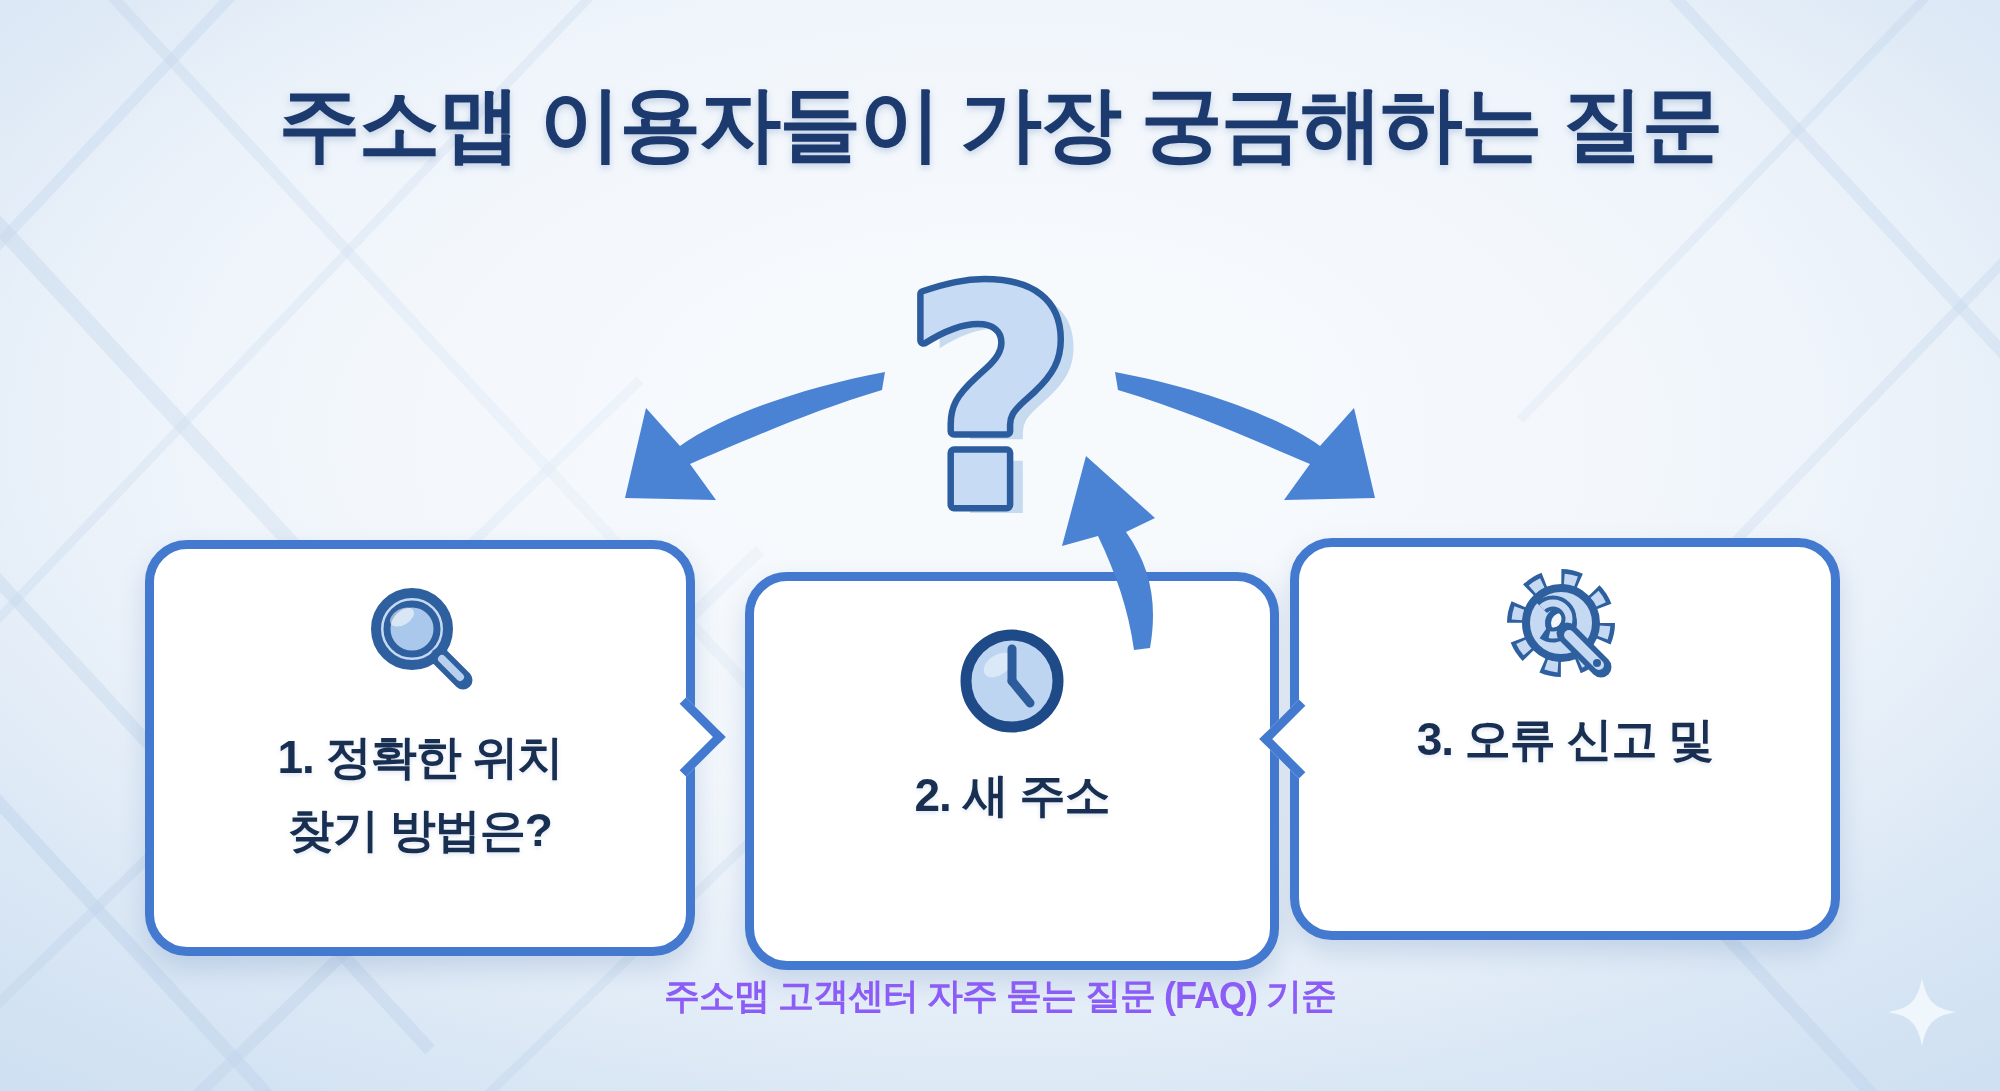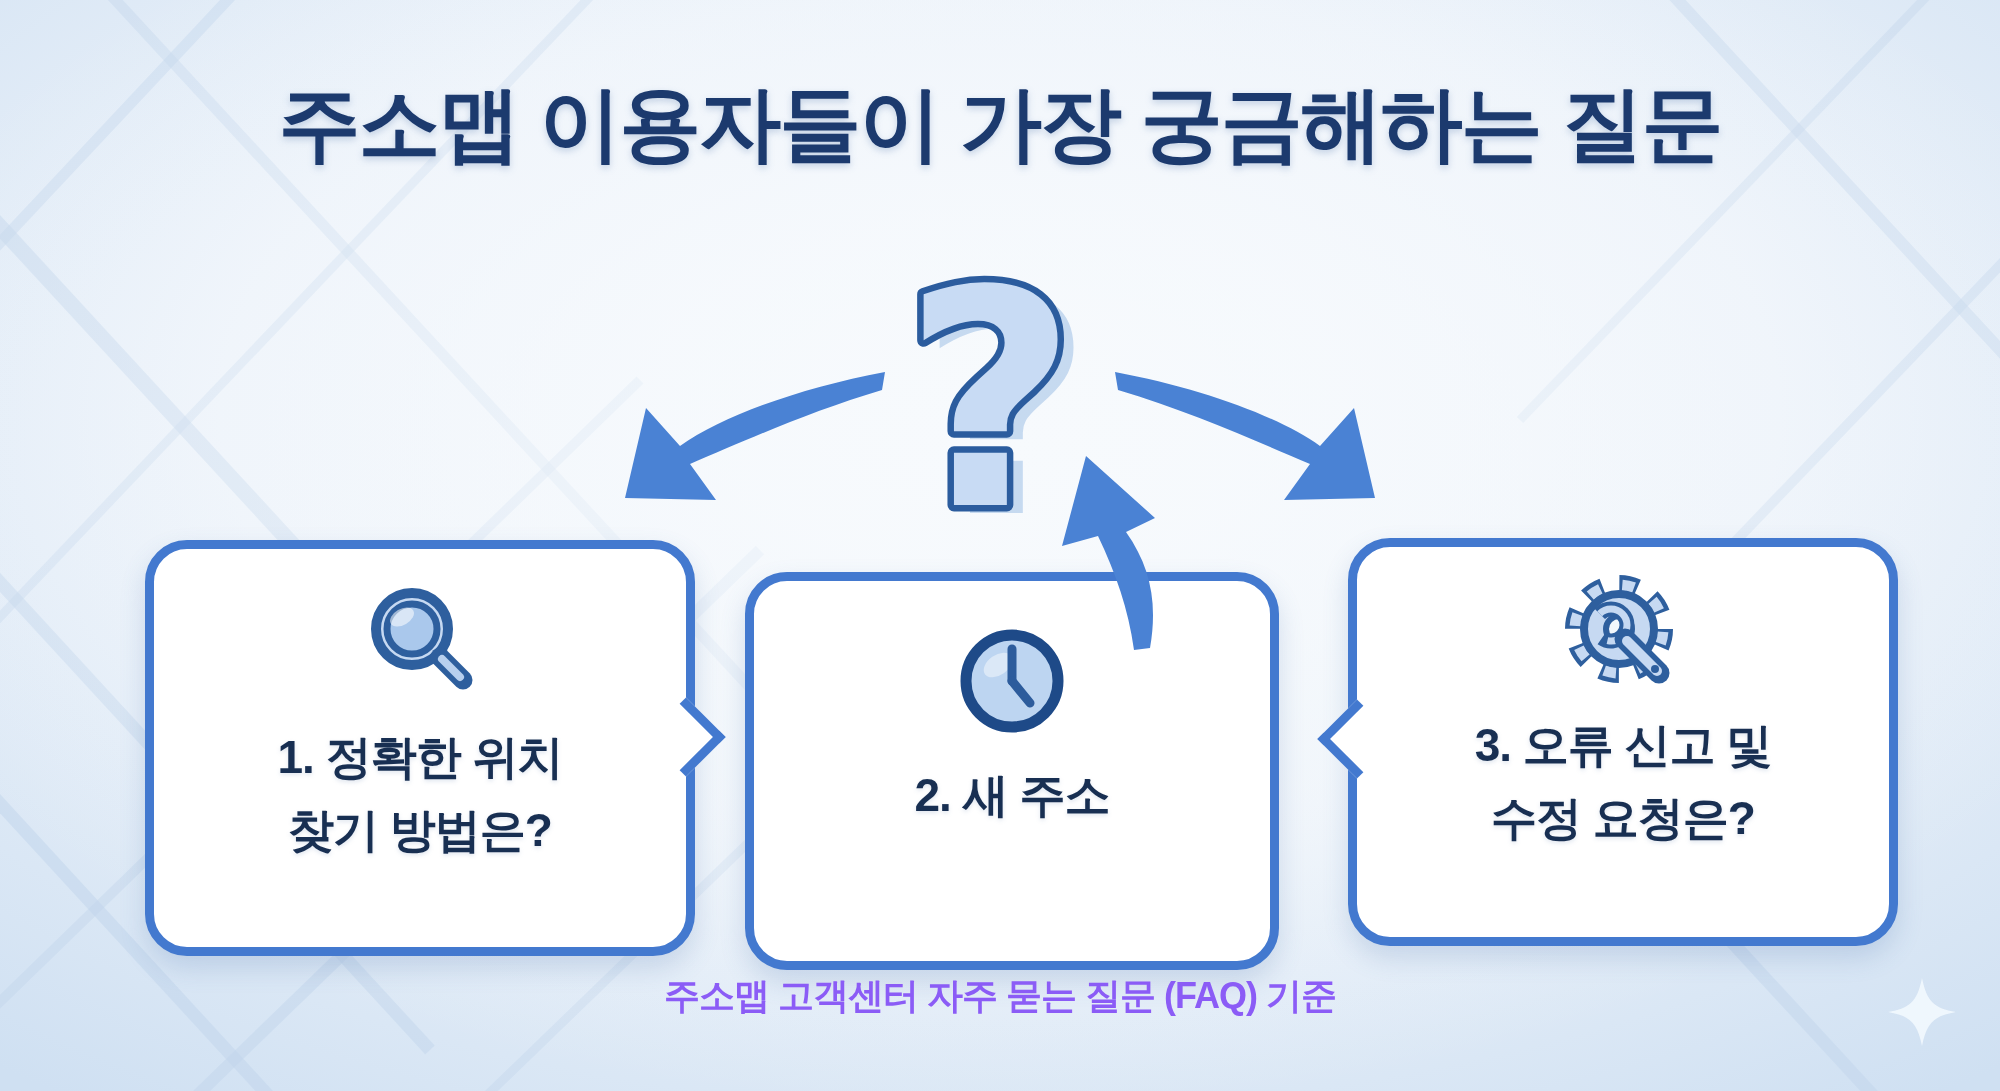--- a/index.html
+++ b/index.html
@@ -17,21 +17,21 @@
   }
   
   .card{
     position:absolute;background:#ffffff;border:9px solid #4379cf;
     border-radius:42px;z-index:2;
     box-shadow:0 12px 26px rgba(70,110,170,.20), inset 0 2px 0 rgba(255,255,255,.8);
     display:flex;flex-direction:column;align-items:center;
   }
   .card-1{left:145px;top:540px;width:532px;height:368px;padding-top:30px;}
   .card-2{left:745px;top:572px;width:516px;height:344px;padding-top:36px;}
-  .card-3{left:1348px;top:538px;width:532px;height:370px;padding-top:20px;}
+  .card-3{left:1290px;top:538px;width:532px;height:370px;padding-top:14px;}
   .tail{
     position:absolute;width:56px;height:56px;background:#ffffff;
     box-sizing:border-box;transform:rotate(45deg);
   }
   .tail-right{right:-28px;top:160px;border-top:9px solid #4379cf;border-right:9px solid #4379cf;}
   .tail-left{left:-28px;top:164px;border-bottom:9px solid #4379cf;border-left:9px solid #4379cf;}
   .card-icon{width:128px;height:128px;margin-bottom:14px;}
   .card-text{
     text-align:center;font-size:46px;font-weight:bold;color:#182f52;
     line-height:1.58;letter-spacing:-1px;text-shadow:0 2px 4px rgba(130,155,190,.25);
@@ -117,21 +117,20 @@
       <circle cx="60" cy="62" r="35" fill="#c6d9f2" stroke="#2e5f9e" stroke-width="8"></circle>
       <circle cx="60" cy="62" r="13" fill="#f2f7fc" stroke="#2e5f9e" stroke-width="6"></circle>
       <circle cx="52" cy="58" r="16" fill="none" stroke="#2e5f9e" stroke-width="15" stroke-dasharray="72 28.5" transform="rotate(-135 52 58)"></circle>
       <circle cx="52" cy="58" r="16" fill="none" stroke="#c6d9f2" stroke-width="7" stroke-dasharray="66 34.5" transform="rotate(-135 52 58)"></circle>
       <line x1="66" y1="72" x2="100" y2="106" stroke="#2e5f9e" stroke-width="21" stroke-linecap="round"></line>
       <line x1="68" y1="74" x2="98" y2="104" stroke="#c6d9f2" stroke-width="10" stroke-linecap="round"></line>
       <circle cx="96" cy="102" r="4" fill="#2e5f9e"></circle>
     </svg>
     <div class="card-text">
       <div>3. 오류 신고 및</div>
-      <div>수정 요청은?</div>
     </div>
   </div>
 
   <svg class="layer overlay" width="2000" height="1091" viewBox="0 0 2000 1091">
     <text x="1006" y="513" text-anchor="middle" font-family="DejaVu Sans, Liberation Sans, sans-serif" font-size="300" font-weight="bold" fill="#9fc0e6" opacity="0.55">?</text>
     <text x="990" y="505" text-anchor="middle" font-family="DejaVu Sans, Liberation Sans, sans-serif" font-size="300" font-weight="bold" fill="#c8dbf4" stroke="#2b5c9e" stroke-width="13" stroke-linejoin="round" paint-order="stroke">?</text>
     <path fill="#4a82d4" d="M 885 372 C 800 388, 722 416, 680 446 L 646 408 L 625 498 L 716 500 L 690 464 C 742 442, 808 412, 882 390 Z"></path>
     <path fill="#4a82d4" d="M 1115 372 C 1200 388, 1278 416, 1320 446 L 1354 408 L 1375 498 L 1284 500 L 1310 464 C 1258 442, 1192 412, 1118 390 Z"></path>
     <path fill="#4a82d4" d="M 1150 648 C 1158 602, 1150 566, 1126 532 L 1155 518 L 1086 456 L 1062 546 L 1098 536 C 1116 574, 1128 608, 1134 650 Z"></path>
     <path fill="#f2f8fe" opacity="0.9" d="M1922 978 C1927 1002 1934 1008 1956 1012 C1934 1016 1927 1022 1922 1046 C1917 1022 1910 1016 1888 1012 C1910 1008 1917 1002 1922 978 Z"></path>

